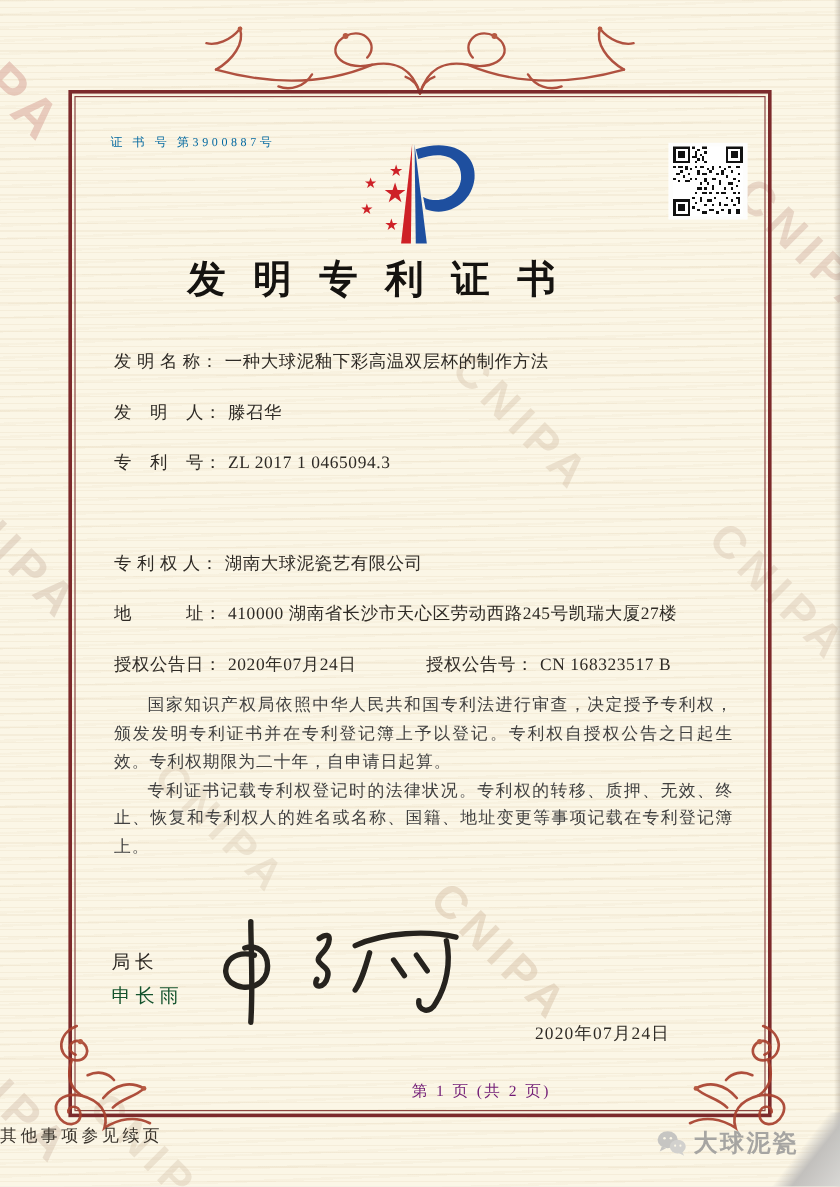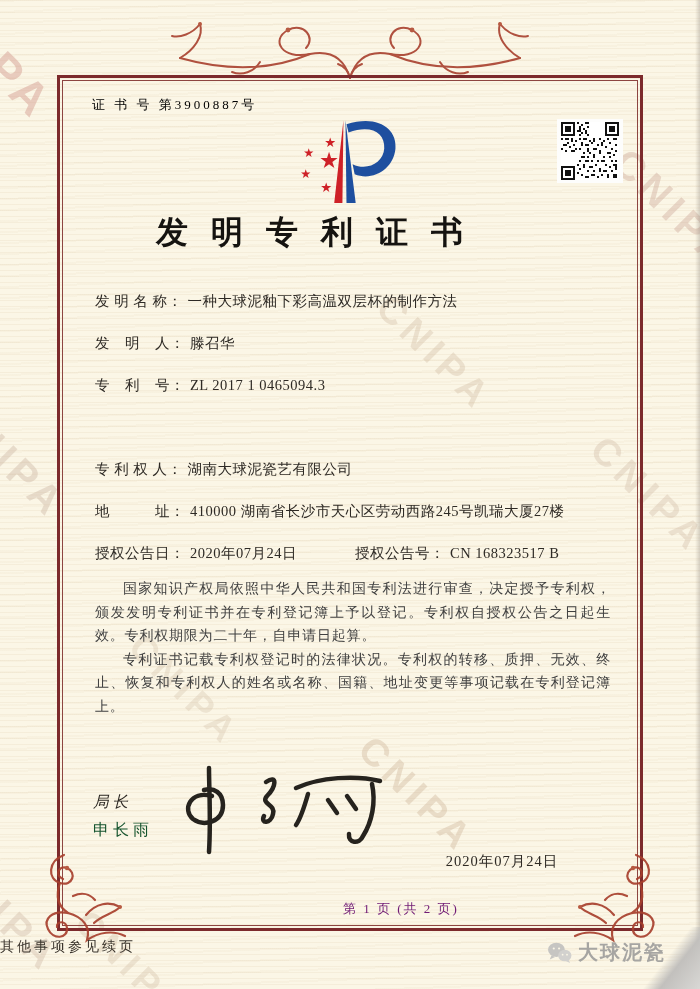--- a/index.html
+++ b/index.html
@@ -24,38 +24,38 @@
   .wm9 { left:96px; top:902px; font-size:36px; color:rgba(204,182,160,.32); }
   
   .frame { position:absolute; left:57px; top:75px; width:586px; height:856px; border:3px solid #7c2a2c; }
   .frame-inner { position:absolute; inset:2px; border:1px solid #8d4541; }
   
   .orn { position:absolute; pointer-events:none; }
   .orn-top { left:168px; top:12px; width:364px; height:74px; }
   .orn-bl { left:38px; top:852px; width:92px; height:95px; }
   .orn-br { left:570px; top:852px; width:92px; height:95px; transform:scaleX(-1); }
   
-  .cert-no { position:absolute; left:92px; top:96px; font-size:13px; letter-spacing:3px; color:#000000; }
+  .cert-no { position:absolute; left:92px; top:112px; font-size:10px; letter-spacing:3px; color:#0369a1; }
   .logo { position:absolute; left:283px; top:106px; width:128px; height:102px; }
   .qr { position:absolute; left:557px; top:119px; width:66px; height:64px; background:#fdfdfc; padding:3px; }
   .title { position:absolute; left:0; top:211px; width:619px; text-align:center;
            font-size:32px; font-weight:bold; color:#151310; letter-spacing:23px; text-indent:23px; }
   
   .field { position:absolute; left:95px; width:520px; font-size:14.5px; color:#2e2a25; letter-spacing:.5px; white-space:nowrap; }
   .f0 { top:292px; } .f1 { top:334px; } .f2 { top:376px; }
   .f3 { top:418px; } .f4 { top:460px; } .f5 { top:502px; }
   .grant-row { position:absolute; left:95px; top:544px; width:520px; font-size:14.5px; color:#2e2a25; letter-spacing:.5px; white-space:nowrap; }
   .grant-no { position:absolute; left:260px; top:0; }
   .fvalue { margin-left:5px;margin-top:16px; }
   
   .paras { position:absolute; left:95px; top:577px; width:516px; font-size:14px; line-height:23.5px;
            color:#404040; text-align:justify; letter-spacing:.8px; }
   .paras p { text-indent:2em; }
   
-  .sig-role { position:absolute; left:93px; top:792px; font-size:15.5px; letter-spacing:4px; color:#2b2722;font-style:italic; }
+  .sig-role { position:absolute; left:93px; top:792px; font-size:15.5px; letter-spacing:4px; color:#2b2722; }
   .sig-name { position:absolute; left:93px; top:820px; font-size:16px; letter-spacing:4px; color:#14532d; }
   .sig-script { position:absolute; left:168px; top:756px; width:240px; height:104px; }
   .sig-date { position:absolute; left:402px; top:852px; width:200px; text-align:center; font-size:14.5px; letter-spacing:1px; color:#2e2a25; }
   
   .page-info { position:absolute; left:57px; top:900px; width:688px; text-align:center; font-size:13px; letter-spacing:2px; color:#701a75; }
   .cont-note { position:absolute; left:0; top:938px; width:640px; text-align:left; font-size:14px; letter-spacing:3px; color:#3a342c; }
   
   .brand { position:absolute; left:546px; top:939px; display:flex; align-items:center; gap:5px;
            color:#a6a5a2; font-size:20px; letter-spacing:2px; font-weight:bold; }
   

